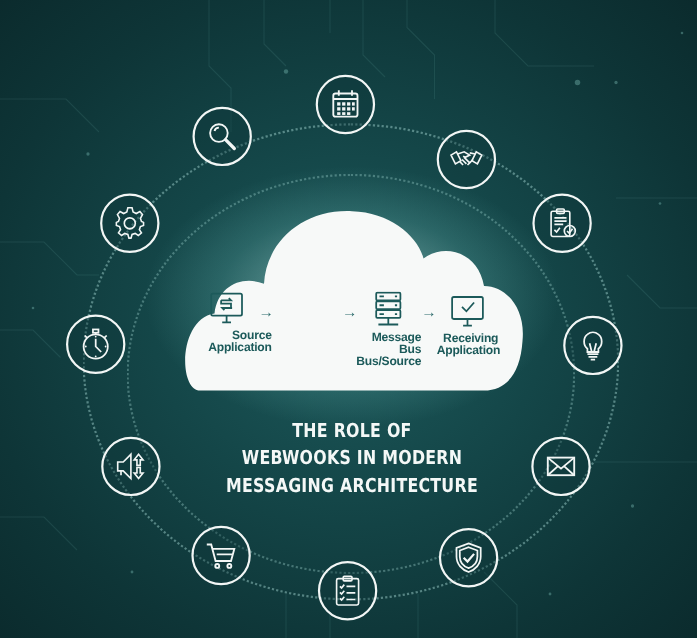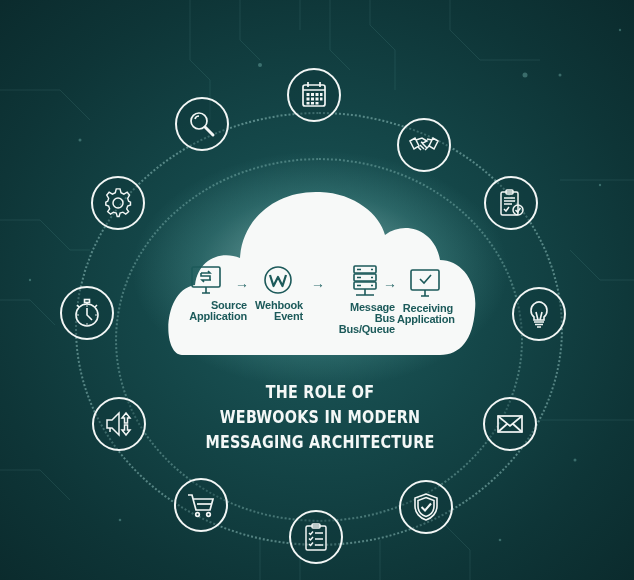--- a/index.html
+++ b/index.html
@@ -71,40 +71,32 @@
   <div class="step" style="left:0;top:0;width:82px;">
     <svg width="36" height="32" viewBox="0 0 36 32" fill="none" stroke="#1c5a5a" stroke-width="1.6">
       <rect x="4" y="2" width="28" height="20" rx="1.5"></rect>
         <path d="M14 28 H22 M18 22 V28"></path>
       <path d="M13 8 H22 L20 6 M23 15 H14 L16 17 M13 8 V11 H22 V15"></path>
     </svg>
     <div>Source Application</div>
   </div>
   <div class="arrow" style="left:70px;">→</div>
 
-  <div class="step" style="left:88px;top:0;width:50px;">
-    <svg width="34" height="32" viewBox="0 0 34 32" fill="none" stroke="#1c5a5a" stroke-width="1.6">
-      <circle cx="17" cy="15" r="13"></circle>
-      <path d="M9 10 L12.5 21 L17 12 L21.5 21 L25 10" stroke-width="2.2" stroke-linejoin="round"></path>
-    </svg>
-    <div>Wehbook</div>
-    <div>Event</div>
-  </div>
   <div class="arrow" style="left:146px;">→</div>
 
-  <div class="step" style="left:170px;top:0;width:60px;">
+  <div class="step" style="left:158px;top:0;width:60px;">
     <svg width="34" height="34" viewBox="0 0 34 34" fill="none" stroke="#1c5a5a" stroke-width="1.6">
       <rect x="6" y="1" width="22" height="7" rx="1"></rect>
         <rect x="6" y="9" width="22" height="7" rx="1"></rect>
         <rect x="6" y="17" width="22" height="7" rx="1"></rect>
       <path d="M9 4.5 h4 M9 12.5 h4 M9 20.5 h4 M23 4.5h2 M23 12.5h2 M23 20.5h2"></path>
       <path d="M17 24 V30 M8 30 H26"></path>
     </svg>
     <div>Message Bus</div>
-    <div>Bus/Queue</div>
+    <div>Bus/Source</div>
   </div>
   <div class="arrow" style="left:218px;">→</div>
 
   <div class="step" style="left:232px;top:3px;width:56px;">
     <svg width="36" height="32" viewBox="0 0 36 32" fill="none" stroke="#1c5a5a" stroke-width="1.6">
       <rect x="4" y="2" width="28" height="20" rx="1.5"></rect>
         <path d="M14 28 H22 M18 22 V28"></path>
       <path d="M13 11 L17 15 L24 7"></path>
     </svg>
     <div>Receiving</div>

